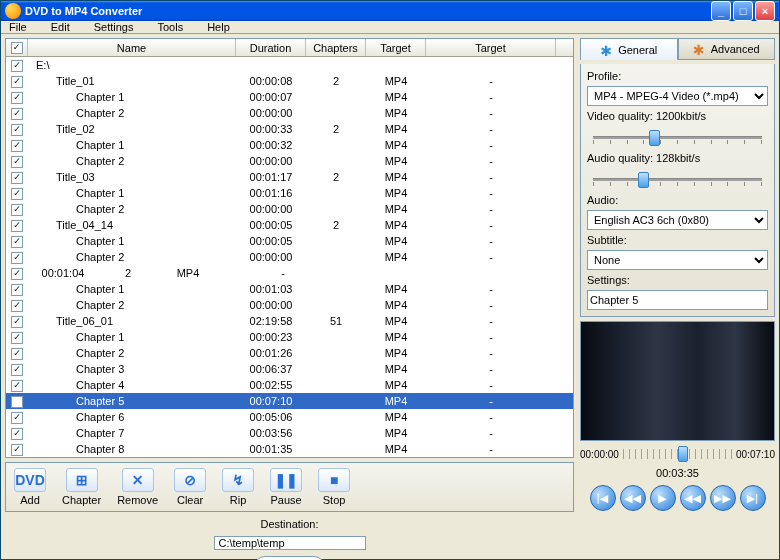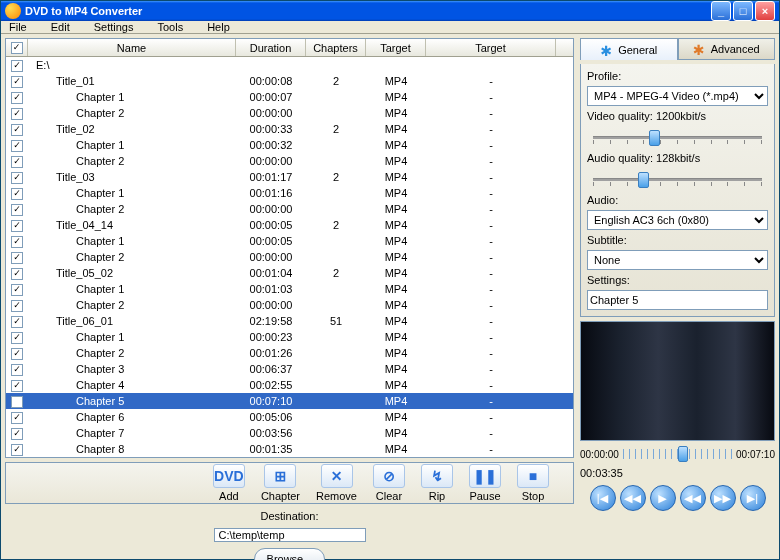--- a/index.html
+++ b/index.html
@@ -21,21 +21,21 @@
 .row { display: flex; height: 16px; align-items: center; }
 .row.selected { background: #3169c6; color: white; }
 .cell { overflow: hidden; white-space: nowrap; padding: 0 4px; }
 .c-chk { width: 22px; text-align: center; }
 .c-name { width: 208px; }
 .c-dur { width: 70px; text-align: center; }
 .c-chap { width: 60px; text-align: center; }
 .c-tgt { width: 60px; text-align: center; }
 .c-status { width: 130px; text-align: center; }
 .chk { width: 12px; height: 12px; border: 1px solid #7f9db9; background: white; display: inline-flex; align-items: center; justify-content: center; font-size: 9px; line-height: 1; }
-.toolbar { height: 42px; border: 1px solid #7f9db9; background: linear-gradient(to bottom, #f4f4ee, #eae7d8); display: flex; align-items: center; justify-content: flex-end; padding: 2px 16px; }
+.toolbar { height: 50px; border: 1px solid #7f9db9; background: linear-gradient(to bottom, #f4f4ee, #eae7d8); display: flex; align-items: center; justify-content: flex-start; padding: 2px 0; }
 .tbtn { display: flex; flex-direction: column; align-items: center; gap: 2px; cursor: pointer; padding: 2px 8px; }
 .tbtn .ti { width: 32px; height: 24px; border: 1px solid #a9c5e8; border-radius: 3px; background: linear-gradient(to bottom, #fff, #dbe8f7); display: flex; align-items: center; justify-content: center; font-size: 14px; color: #2a6fd8; font-weight: bold; }
 .destrow { display: flex; align-items: center; gap: 6px; padding: 2px 4px; flex-direction: column; }
 .destrow input { flex: 1; border: 1px solid #7f9db9; height: 20px; padding: 0 4px; }
 .btn { height: 22px; padding: 0 12px; border: 1px solid #7f9db9; border-radius: 11px; background: linear-gradient(to bottom, #fff, #dde6ee); cursor: pointer; }
 .progressrow { display: flex; align-items: center; gap: 6px; padding: 2px 4px; }
 .progressbar { flex: 1; height: 18px; border: 1px solid #7f9db9; background: white; }
 .rightpane { width: 195px; display: flex; flex-direction: column; gap: 4px; }
 .tabs { display: flex; height: 22px; }
 .tab { flex: 1; border: 1px solid #7f9db9; display: flex; align-items: center; justify-content: center; gap: 4px; cursor: pointer; background: linear-gradient(to bottom, #f0f0e8, #dcd8c8); }
@@ -197,21 +197,20 @@
             <div class="row">
               <div class="cell c-chk"><span class="chk">✓</span></div>
               <div class="cell c-name" style="padding-left:48px">Chapter 2</div>
               <div class="cell c-dur">00:00:00</div>
               <div class="cell c-chap"></div>
               <div class="cell c-tgt">MP4</div>
               <div class="cell c-status">-</div>
             </div>
             <div class="row">
               <div class="cell c-chk"><span class="chk">✓</span></div>
-              <div class="cell c-name" style="padding-left:28px">Title_05_02</div>
               <div class="cell c-dur">00:01:04</div>
               <div class="cell c-chap">2</div>
               <div class="cell c-tgt">MP4</div>
               <div class="cell c-status">-</div>
             </div>
             <div class="row">
               <div class="cell c-chk"><span class="chk">✓</span></div>
               <div class="cell c-name" style="padding-left:48px">Chapter 1</div>
               <div class="cell c-dur">00:01:03</div>
               <div class="cell c-chap"></div>
@@ -412,21 +411,21 @@
         <div class="preview-scene"></div>
       </div>
 
       <div class="timebar">
         <span class="tlabel">00:00:00</span>
         <div class="track">
           <div class="thumb" style="left:50%"></div>
         </div>
         <span class="tlabel">00:07:10</span>
       </div>
-      <div style="text-align:left"><span class="tlabel">00:03:35</span></div>
+      <div style="text-align:center"><span class="tlabel">00:03:35</span></div>
 
       <div class="controls">
         <div class="cbtn">|◀</div>
         <div class="cbtn">◀◀</div>
         <div class="cbtn">▶</div>
         <div class="cbtn">◀◀</div>
         <div class="cbtn">▶▶</div>
         <div class="cbtn">▶|</div>
       </div>
     </div>

